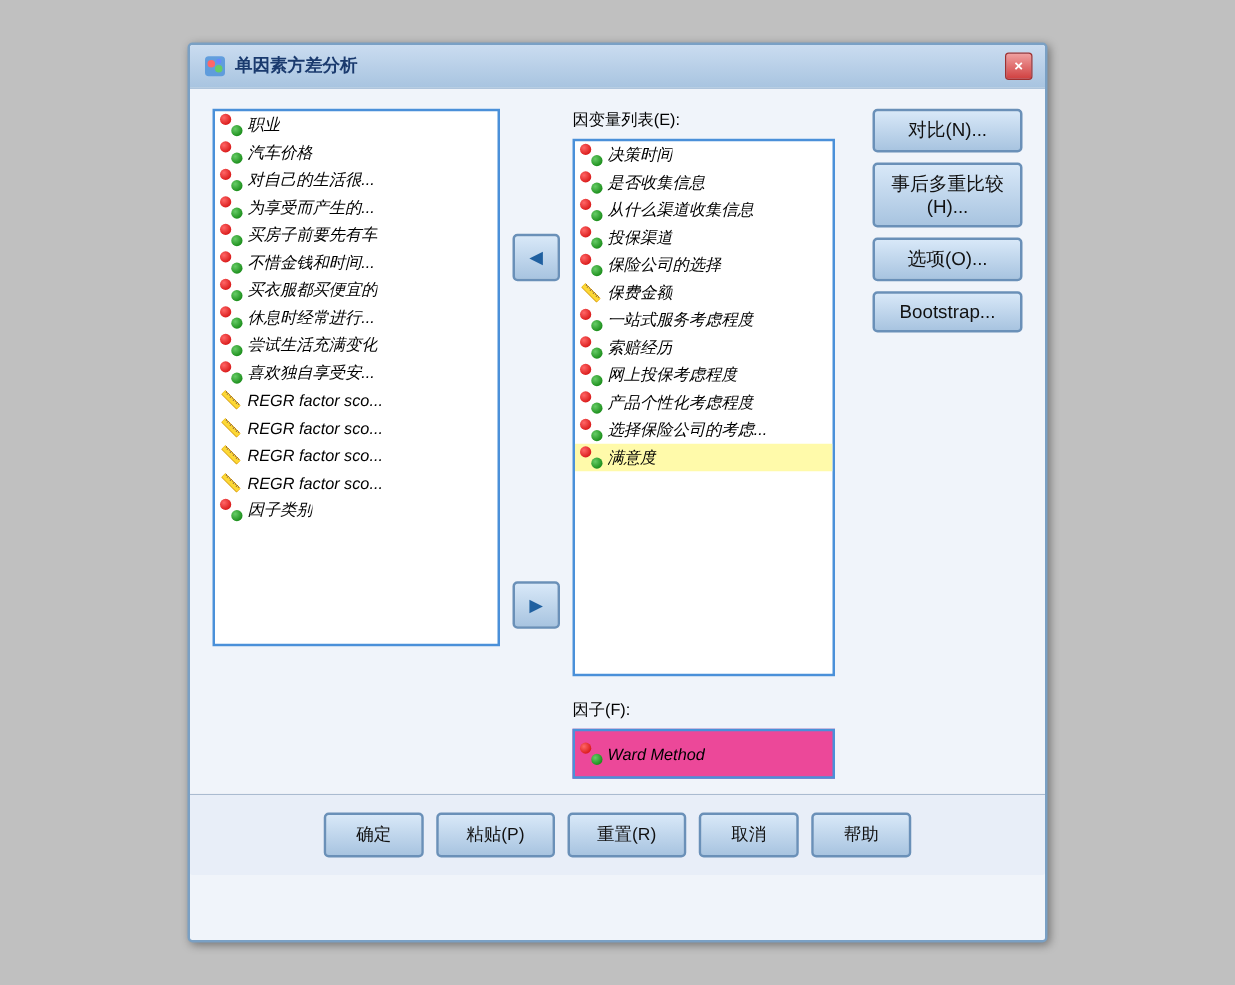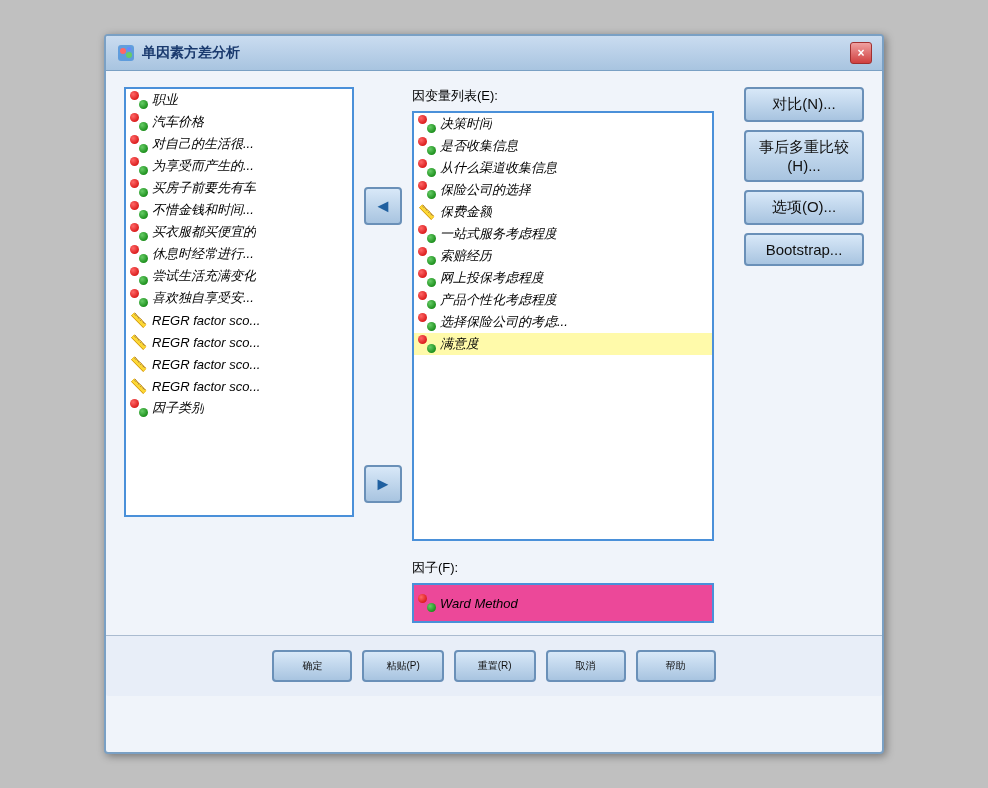--- a/index.html
+++ b/index.html
@@ -10,21 +10,21 @@
       display: flex;
       justify-content: center;
       align-items: center;
       width: 988px;
       height: 788px;
     }
     .dialog {
       background: #f0f4fa;
       border: 2px solid #7aa0c4;
       border-radius: 4px;
-      width: 780px;
+      width: 688px;
       min-height: 720px;
       box-shadow: 2px 2px 8px rgba(0,0,0,0.4);
       position: relative;
     }
     .title-bar {
       background: linear-gradient(to bottom, #cadcf0, #a8c4e0);
       border-bottom: 1px solid #7aa0c4;
       padding: 6px 10px;
       display: flex;
       align-items: center;
@@ -159,21 +159,21 @@
       padding: 14px 18px;
       background: #e8eef8;
       border-top: 1px solid #aabbd0;
       border-radius: 0 0 2px 2px;
     }
     .bottom-btn {
       background: linear-gradient(to bottom, #d8e8f8, #a8c4e0);
       border: 2px solid #6a90b8;
       border-radius: 4px;
       padding: 7px 22px;
-      font-size: 10px;
+      font-size: 14px;
       font-family: 'SimHei', 'Microsoft YaHei', sans-serif;
       cursor: pointer;
       color: #111;
       min-width: 80px;
     }
     .highlighted-row {
       background: #fffaaa !important;
     }
     .section-label {
       font-size: 13px;
@@ -317,20 +317,24 @@
           <div class="list-item">
             <span class="icon-3ball"></span>
             <span class="item-text">是否收集信息</span>
           </div>
           <div class="list-item">
             <span class="icon-3ball"></span>
             <span class="item-text">从什么渠道收集信息</span>
           </div>
           <div class="list-item">
             <span class="icon-3ball"></span>
+            <span class="item-text">投保渠道</span>
+          </div>
+          <div class="list-item">
+            <span class="icon-3ball"></span>
             <span class="item-text">保险公司的选择</span>
           </div>
           <div class="list-item">
             <span style="width: 18px; height: 18px; margin-right: 4px; flex-shrink: 0; font-size: 14px; line-height: 18px;">📏</span>
             <span class="item-text">保费金额</span>
           </div>
           <div class="list-item">
             <span class="icon-3ball"></span>
             <span class="item-text">一站式服务考虑程度</span>
           </div>

